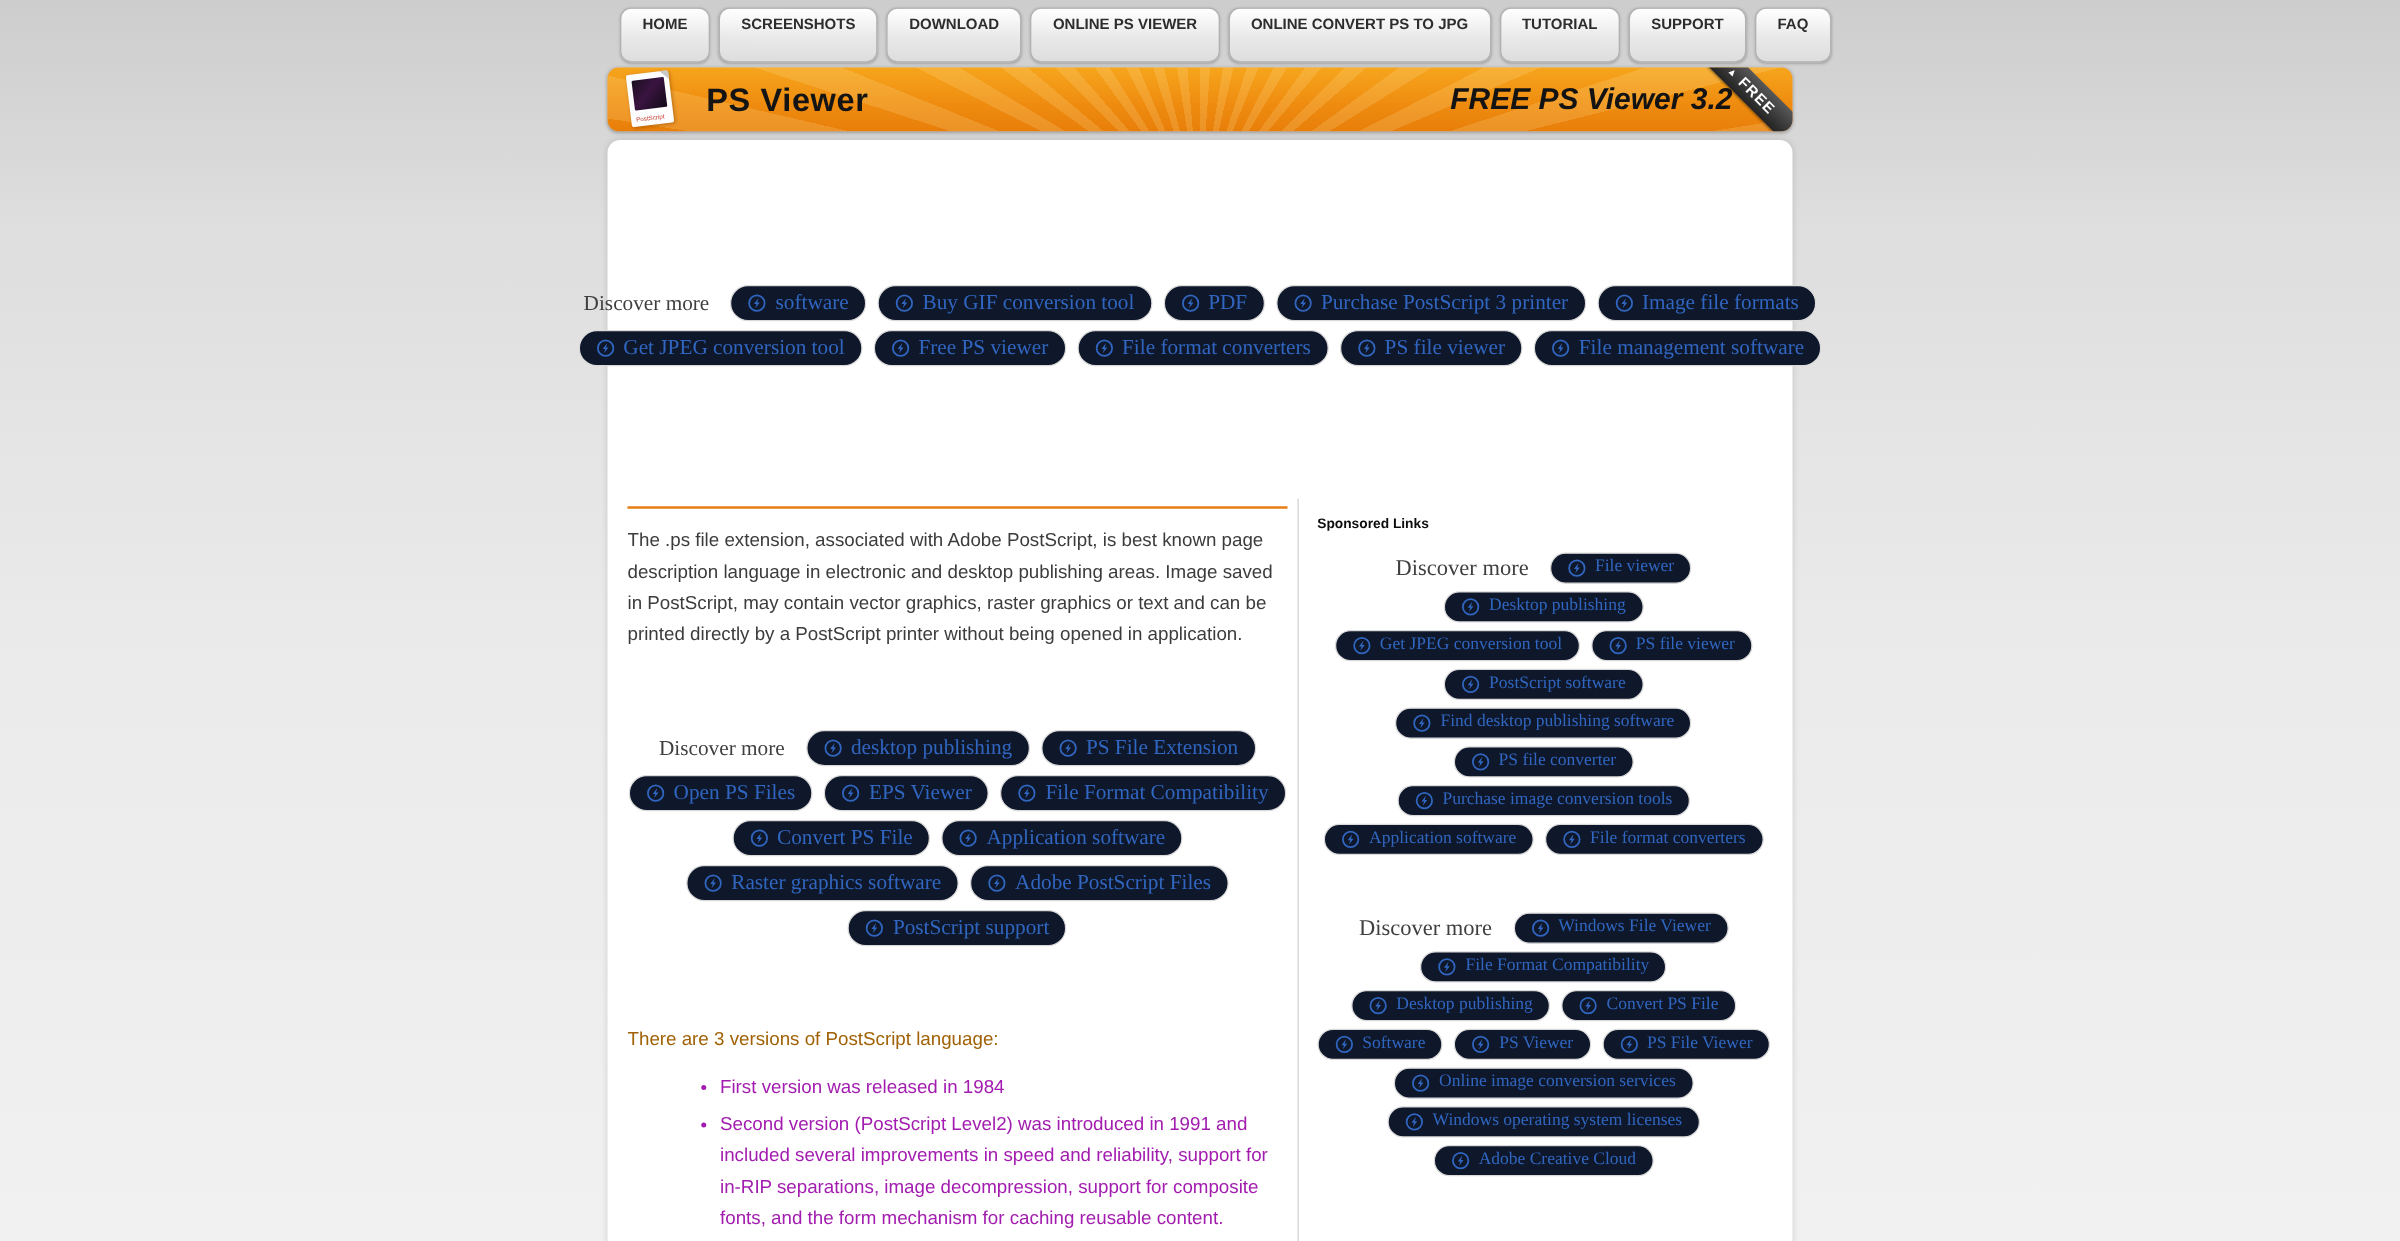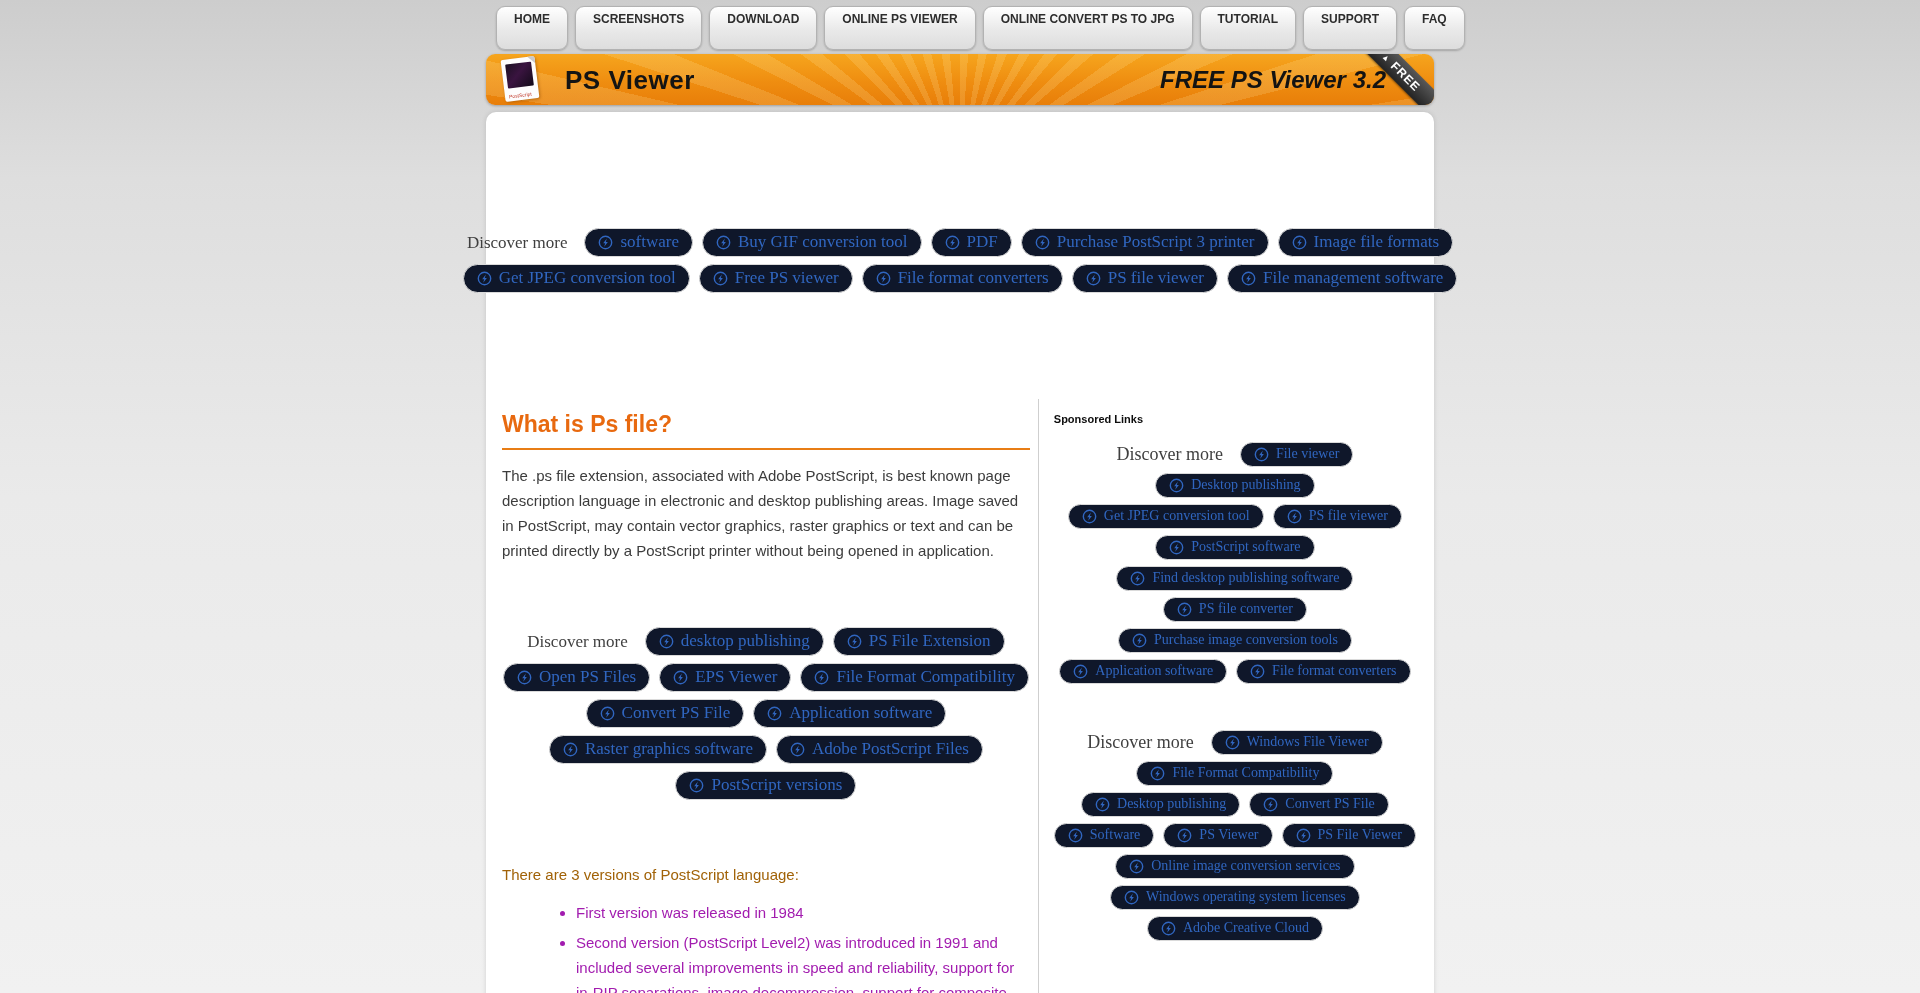--- a/index.html
+++ b/index.html
@@ -226,21 +226,20 @@
               </svg>
             </span>
             <span>File management software</span>
           </a>
         </div>
       </div>
 
     <div class="columns">
 
       <section class="main-col">
-        <h2 class="article-heading">What is Ps file?</h2>
         <hr class="article-rule">
         <p class="article-intro">The .ps file extension, associated with Adobe PostScript, is best known page description language in electronic and desktop publishing areas. Image saved in PostScript, may contain vector graphics, raster graphics or text and can be printed directly by a PostScript printer without being opened in application.</p>
 
         <div class="pill-rows article-tags">
             <div class="pill-row">
               <span class="discover-label">Discover more</span>
               <a class="pill" href="#">
                 <span class="pill-icon">
                   <svg width="15" height="15" viewBox="0 0 16 16" aria-hidden="true">
                     <circle cx="8" cy="8" r="6.6" fill="none" stroke="currentColor" stroke-width="1.5"></circle>
@@ -329,21 +328,21 @@
               </a>
             </div>
             <div class="pill-row">
               <a class="pill" href="#">
                 <span class="pill-icon">
                   <svg width="15" height="15" viewBox="0 0 16 16" aria-hidden="true">
                     <circle cx="8" cy="8" r="6.6" fill="none" stroke="currentColor" stroke-width="1.5"></circle>
                     <path d="M9.4 3.7 5.5 8.7h2.2l-1.1 3.7 3.9-5H8.3z" fill="currentColor"></path>
                   </svg>
                 </span>
-                <span>PostScript versions</span>
+                <span>PostScript support</span>
               </a>
             </div>
           </div>
 
         <p class="versions-intro">There are 3 versions of PostScript language:</p>
         <ul class="versions-list">
           <li>First version was released in 1984</li>
           <li>Second version (PostScript Level2) was introduced in 1991 and included several improvements in speed and reliability, support for in-RIP separations, image decompression, support for composite fonts, and the form mechanism for caching reusable content.</li>
         </ul>
       </section>

